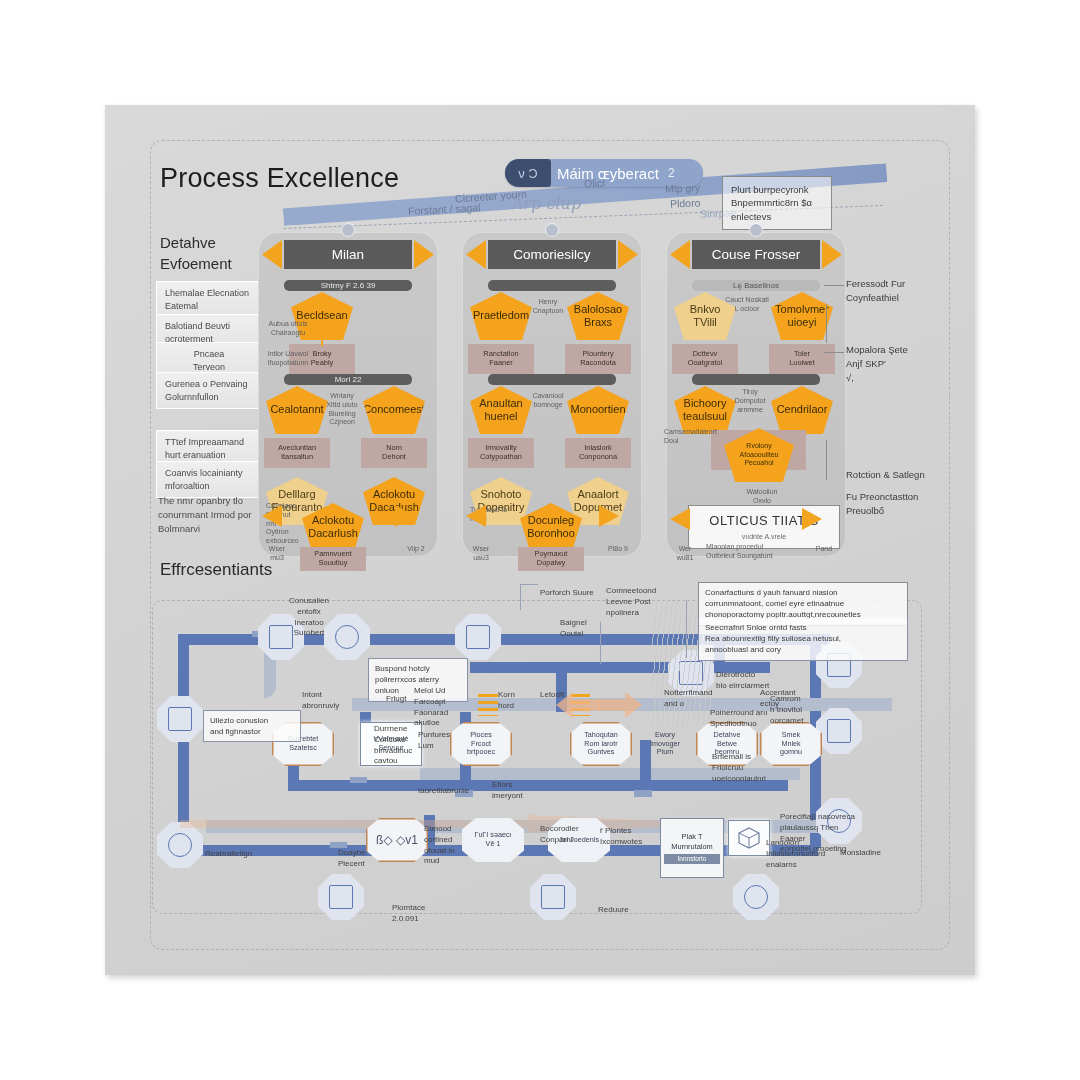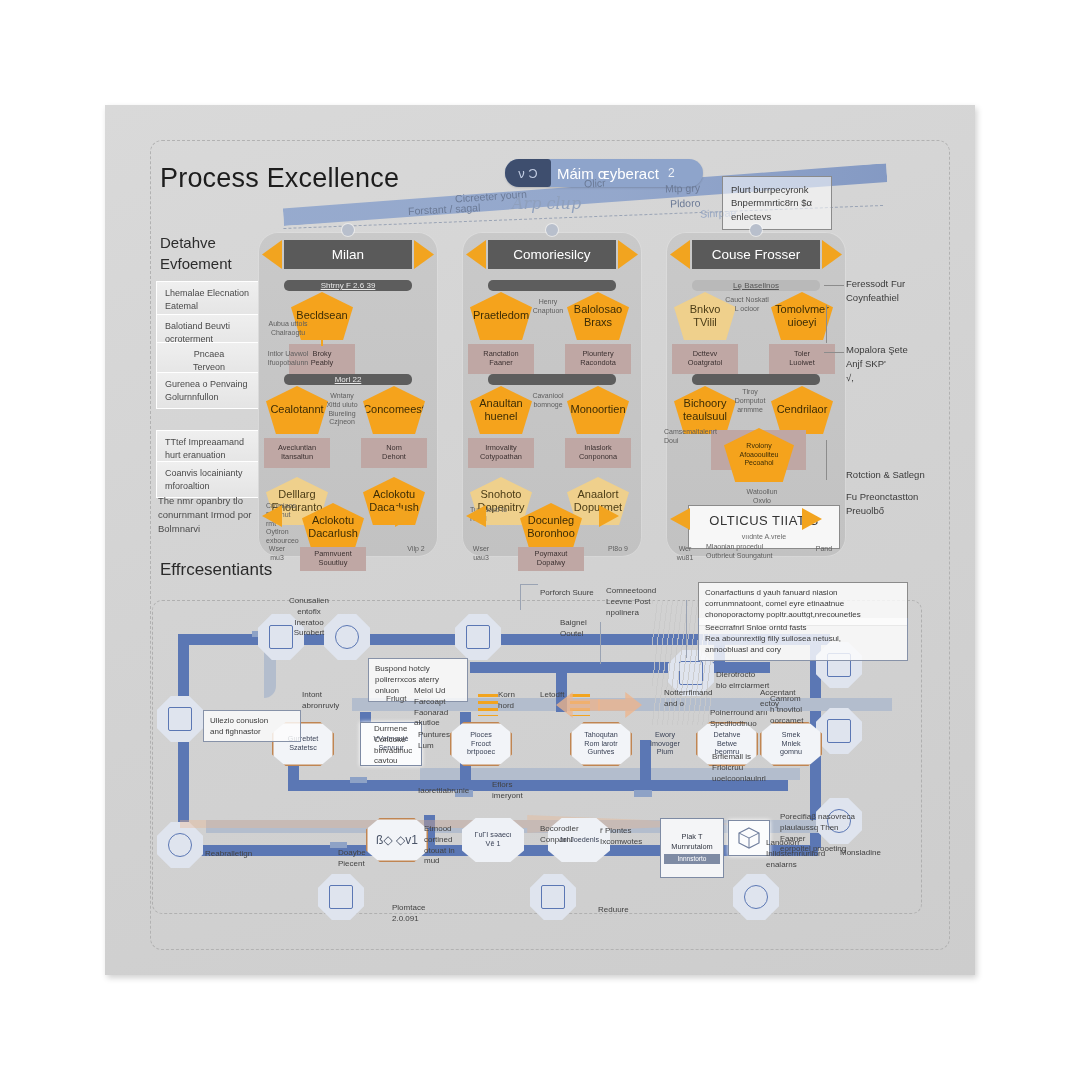--- a/index.html
+++ b/index.html
@@ -53,21 +53,21 @@
 
   .lane-head{position:absolute;top:8px;left:26px;right:26px;height:29px;background:#5a5a5a;
         display:flex;align-items:center;justify-content:center;color:#ffffff;font-size:13.5px;}
   .chev{position:absolute;top:8px;width:20px;height:29px;background:#f2a41f;}
   .chev.l{left:4px;clip-path:polygon(100% 0,100% 100%,0 50%);}
   .chev.r{right:4px;clip-path:polygon(0 0,0 100%,100% 50%);}
   .lane-dot{position:absolute;top:-8px;left:50%;margin-left:-6px;width:12px;height:12px;border-radius:50%;
         background:#b8bfcc;box-shadow:0 0 0 1px rgba(255,255,255,.5);}
 
   .bar{position:absolute;height:11px;border-radius:5px;background:#5d5d5d;color:#e8e8e8;
-       font-size:8px;display:flex;align-items:center;justify-content:center;text-decoration:underline;}
+       font-size:8px;display:flex;align-items:center;justify-content:center;}
   .bar.light{background:#b9b9b9;color:#555;}
 
   .hex{position:absolute;width:62px;height:48px;background:#f5a31c;
        clip-path:polygon(50% 0,100% 32%,84% 100%,16% 100%,0 32%);
        display:flex;align-items:center;justify-content:center;text-align:center;
        font-size:11px;color:#3c2c05;line-height:1.22;padding:0 4px;box-sizing:border-box;
        filter:drop-shadow(0 0 2.5px #ffffff) drop-shadow(0 0 1px #ffffff);}
   .hex.pale{background:#efd08c;color:#4b3c16;}
   .rect{position:absolute;width:66px;height:30px;background:#bfa7a4;
        display:flex;align-items:center;justify-content:center;text-align:center;

